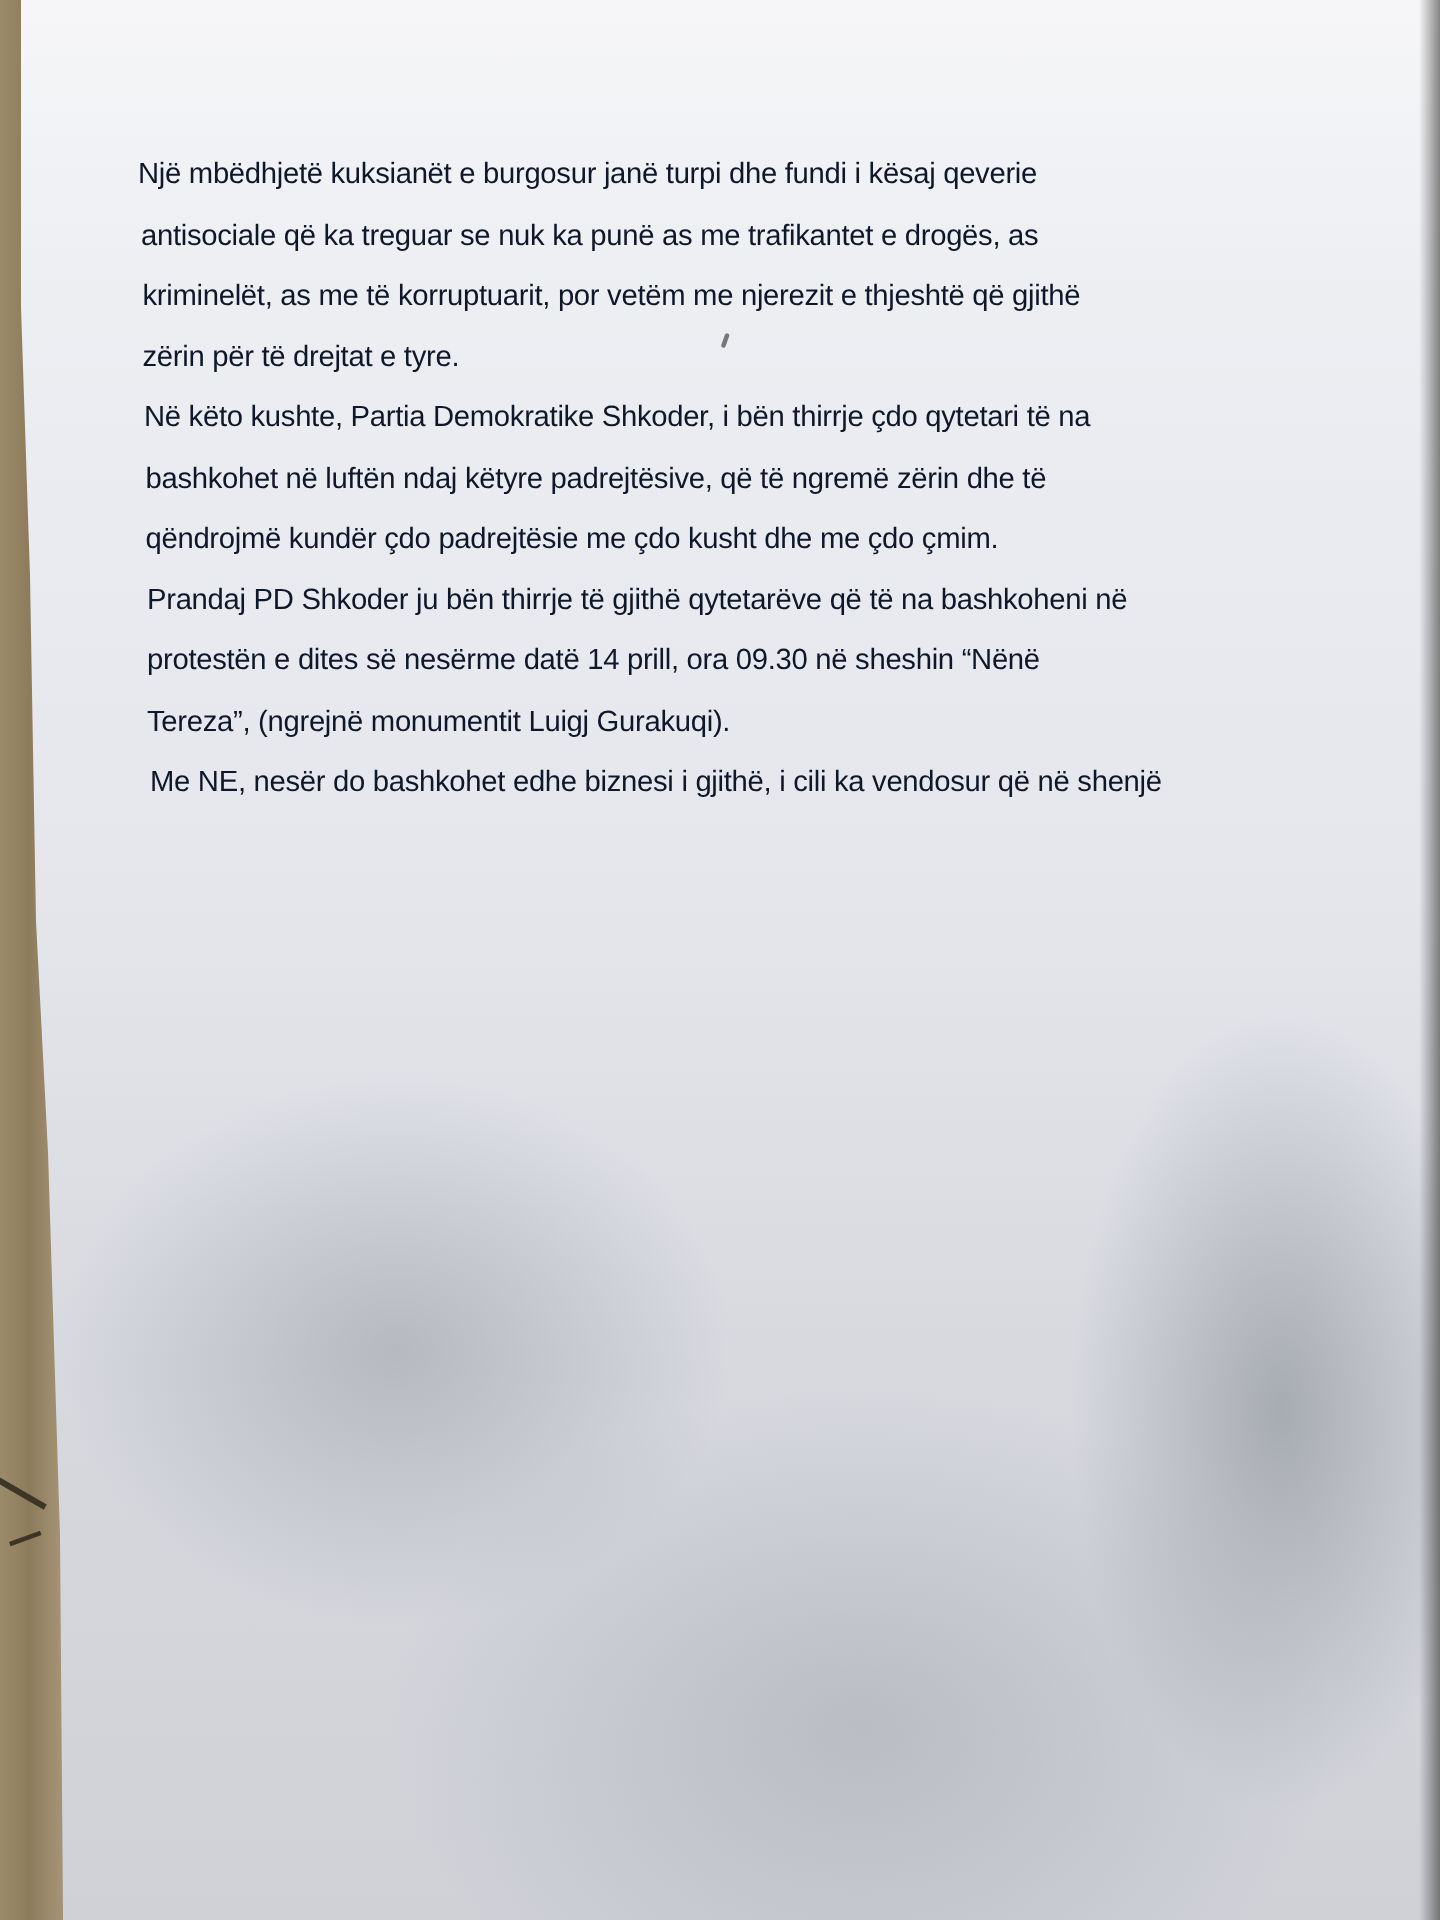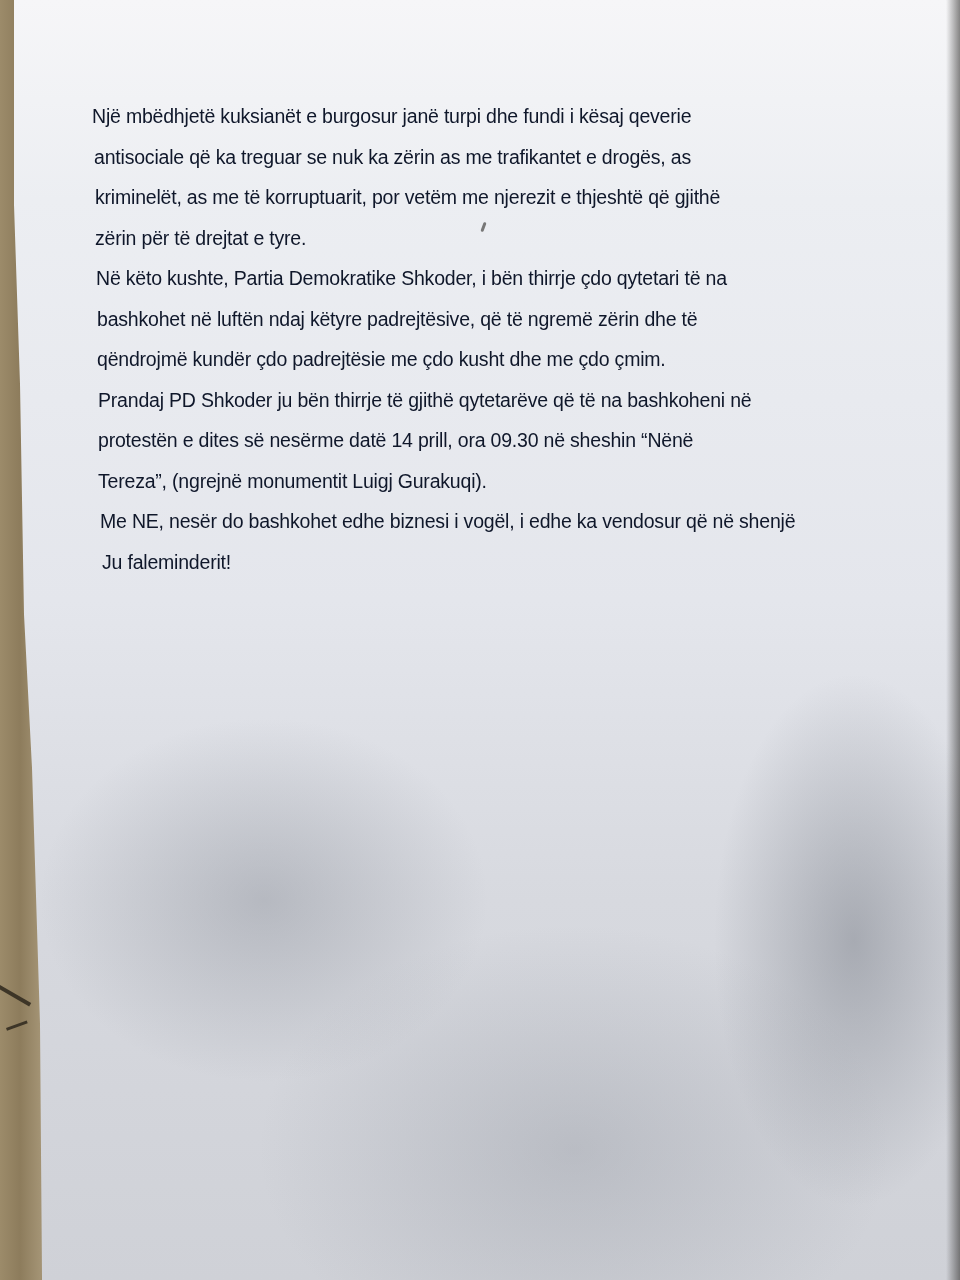--- a/index.html
+++ b/index.html
@@ -80,24 +80,23 @@
 <div class="crack" style="left:6px;top:1028px;width:22px;height:3px;transform:rotate(-20deg);"></div>
 
 <div class="paper">
   <div class="paper-shadow"></div>
 </div>
 
 <div class="speck"></div>
 
 <div class="text-block">
   <div class="line" style="padding-left:0px">Një mbëdhjetë kuksianët e  burgosur janë turpi dhe fundi i kësaj qeverie</div>
-  <div class="line" style="padding-left:2px">antisociale që ka treguar se nuk ka zërin as me trafikantet e drogës, as</div>
+  <div class="line" style="padding-left:2px">antisociale që ka treguar se nuk ka punë as me trafikantet e drogës, as</div>
   <div class="line" style="padding-left:3px">kriminelët, as me të korruptuarit, por vetëm me njerezit e thjeshtë që gjithë</div>
   <div class="line" style="padding-left:3px">zërin për të drejtat e tyre.</div>
   <div class="line" style="padding-left:4px"> Në këto kushte, Partia Demokratike Shkoder, i bën thirrje çdo qytetari të na</div>
   <div class="line" style="padding-left:5px">bashkohet në luftën ndaj këtyre padrejtësive, që të ngremë zërin dhe të</div>
   <div class="line" style="padding-left:5px">qëndrojmë kundër çdo padrejtësie me çdo kusht dhe me çdo çmim.</div>
   <div class="line" style="padding-left:6px">Prandaj PD Shkoder ju bën thirrje të gjithë qytetarëve  që të na bashkoheni në</div>
   <div class="line" style="padding-left:6px">protestën e dites së nesërme datë 14 prill, ora 09.30 në sheshin “Nënë</div>
   <div class="line" style="padding-left:6px">Tereza”, (ngrejnë monumentit Luigj Gurakuqi).</div>
-  <div class="line" style="padding-left:8px">Me NE, nesër do bashkohet edhe biznesi i vogël, i edhe ka vendosur që në shenjë</div>
-  <div class="line" style="padding-left:10px">Ju faleminderit!</div>
+  <div class="line" style="padding-left:8px">Me NE, nesër do bashkohet edhe biznesi i gjithë, i cili ka vendosur që në shenjë</div>
 </div>
 
 </body></html>

